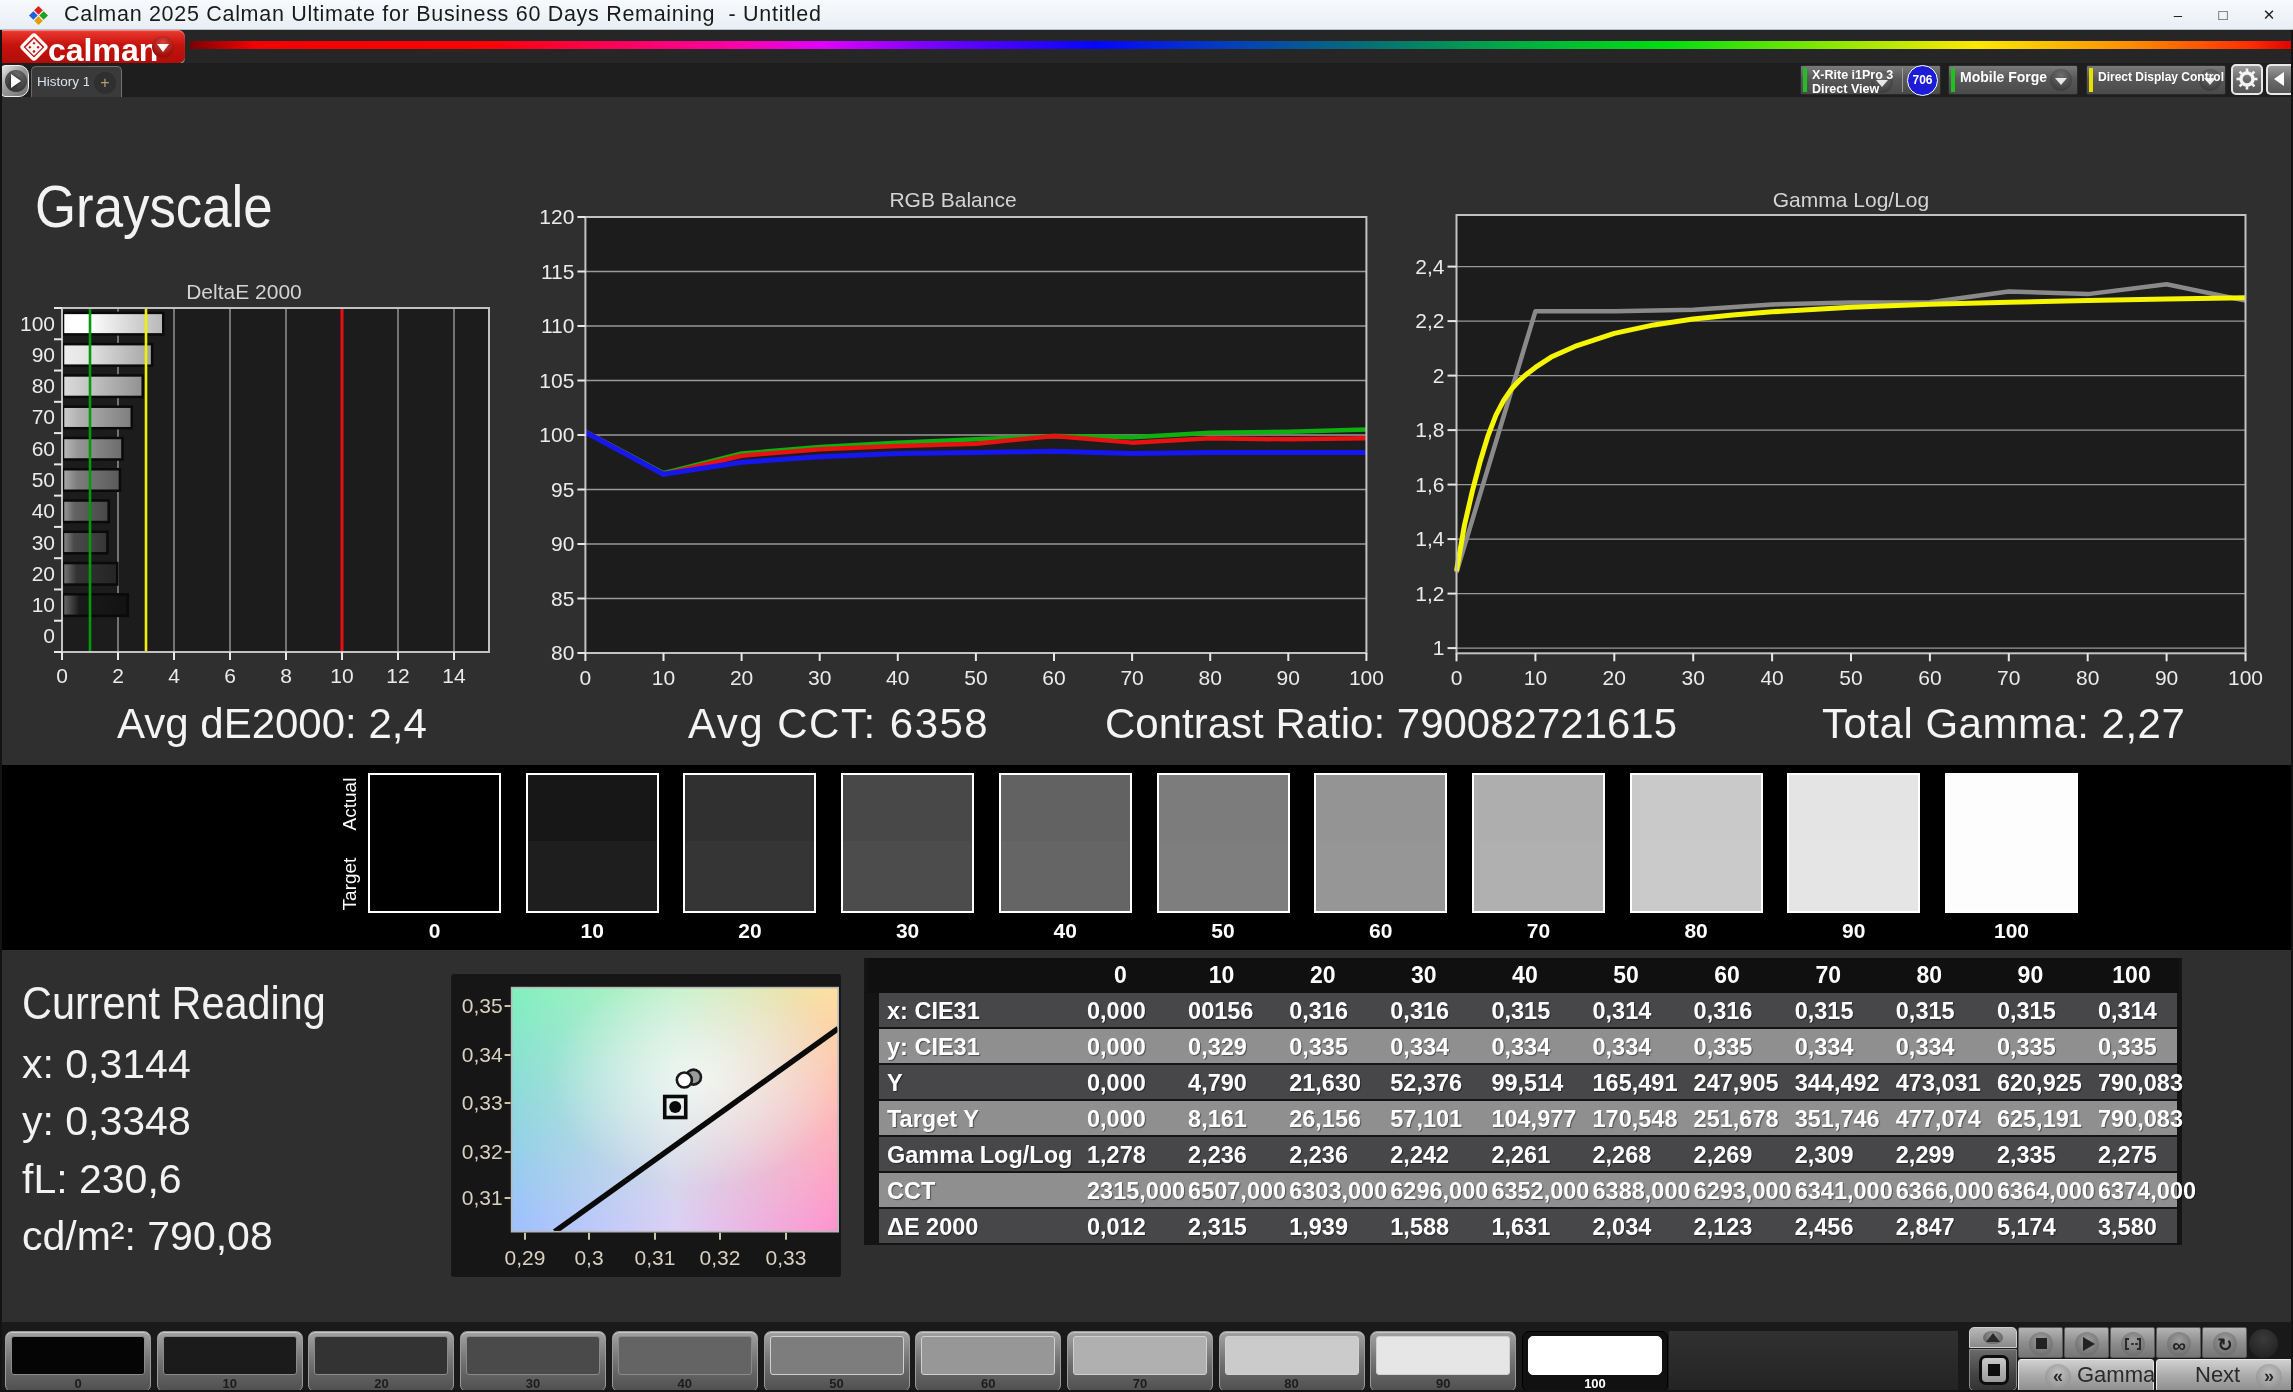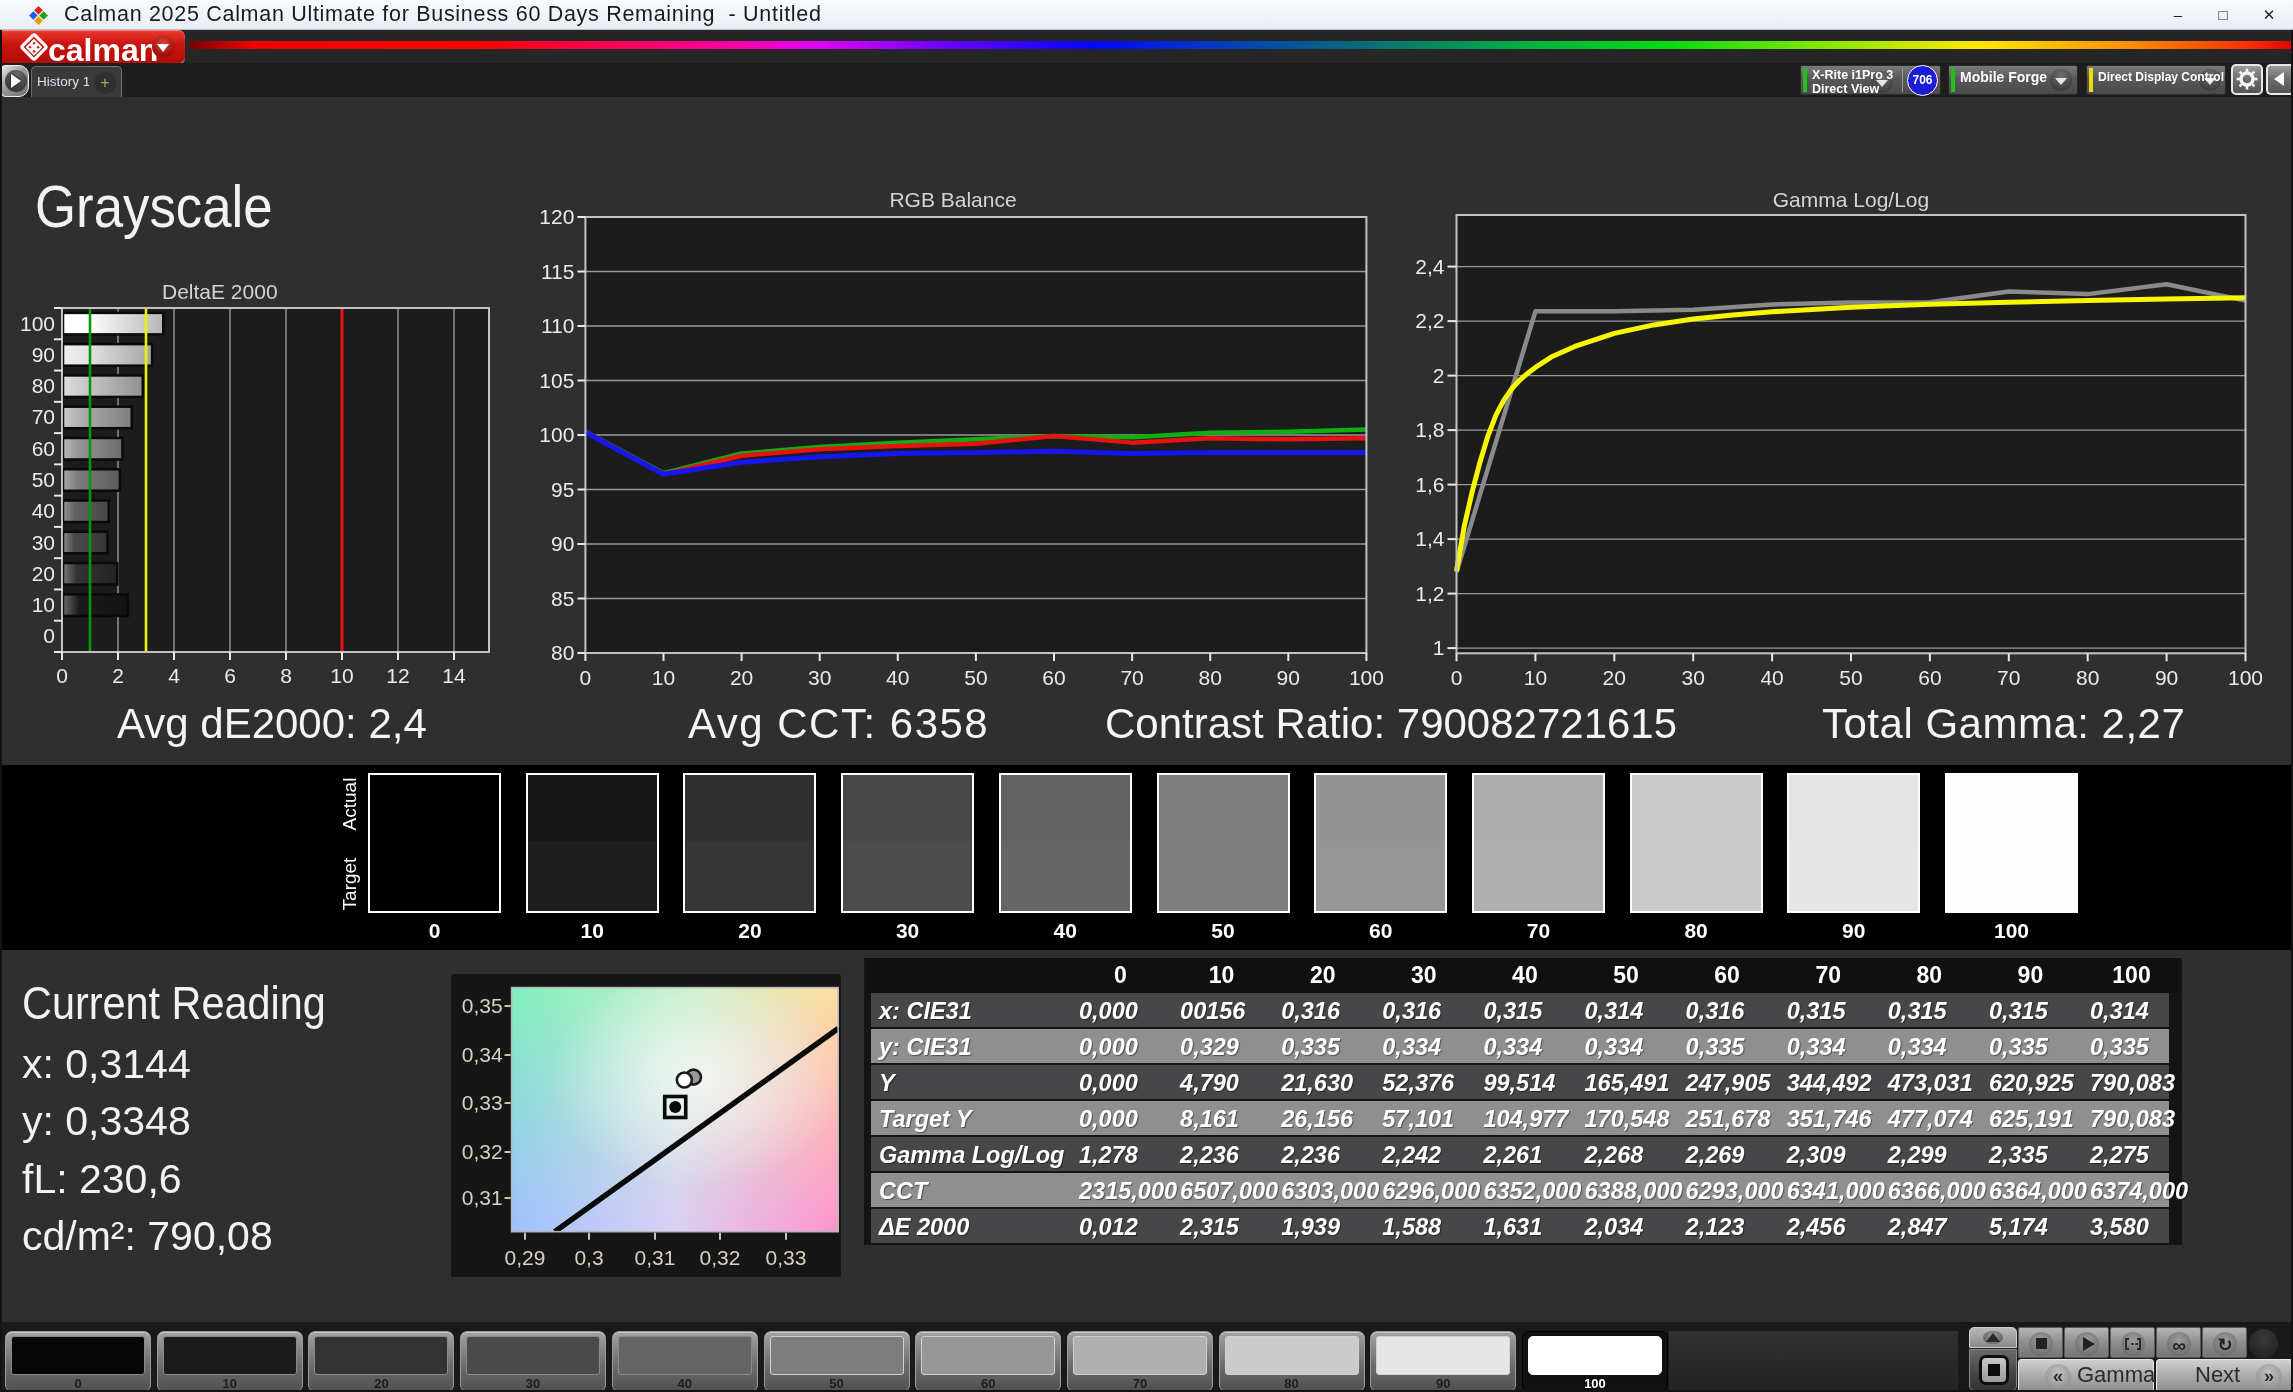--- a/index.html
+++ b/index.html
@@ -69,21 +69,21 @@
 
 
 #currhead { left:22px; top:976px; font-size:46px; color:#f2f2f2; transform:scaleX(0.9); transform-origin:0 0; }
 .currline { left:22px; font-size:41px; color:#f2f2f2; }
 
 
 #ciepanel { left:451px; top:974px; width:390px; height:303px; background:#161616; border-radius:3px; }
 
 
 #dtable { left:864px; top:958px; width:1318px; height:286px; border-left:2px solid #141414; border-right:2px solid #141414; }
-.trow { position:absolute; left:4px; width:1298px; height:34px;font-style:italic; }
+.trow { position:absolute; left:12px; width:1298px; height:34px; }
 .trow .lab { position:absolute; left:8px; top:5px; font-size:23.5px; font-weight:bold; color:#fff; }
 .trow .v { position:absolute; top:5px; font-size:23.5px; font-weight:bold; color:#fff; }
 .theadn { position:absolute; top:4px; font-size:23px; font-weight:bold; color:#fff; width:101px; text-align:center; }
 
 
 #bottombar { left:0; top:1322px; width:2293px; height:70px; background:#1a1a1a; }
 .bbtn { top:9px; width:146px; height:61px; border-radius:7px;
   background:linear-gradient(#a2a2a2,#6e6e6e 55%,#4f4f4f); border:1px solid #9a9a9a; box-shadow:inset 0 1px 0 #c8c8c8; }
 .bbtn .swc { position:absolute; left:5px; top:4px; width:134px; height:39px; border-radius:3px; }
 .bbtn .num { position:absolute; left:0; width:100%; top:44px; text-align:center; font-size:13px; font-weight:bold; color:#1c1c1c; }
@@ -163,21 +163,21 @@
             <line x1="15.9" y1="6.1" x2="18.4" y2="3.6"></line>
           </g>
         </g>
       </svg>
     </div>
   <div class="abs toolbtn" style="left:2266px;width:27px;border-radius:5px 0 0 5px;border-right:none">
       <div style="position:absolute;left:6px;top:6px;width:0;height:0;border-top:7px solid transparent;border-bottom:7px solid transparent;border-right:10px solid #fff"></div>
     </div>
 
   <div class="abs" id="grayscale-title">Grayscale</div>
-  <div class="abs charttitle" style="left:162px;top:280px;width:192px;">DeltaE 2000</div>
+  <div class="abs charttitle" style="left:148px;top:280px;width:192px;text-align:center">DeltaE 2000</div>
   <div class="abs charttitle" style="left:853px;top:188px;width:200px;text-align:center">RGB Balance</div>
   <div class="abs charttitle" style="left:1751px;top:188px;width:200px;text-align:center">Gamma Log/Log</div>
 
   <div class="abs statline" style="left:117px;top:700px">Avg dE2000: 2,4</div>
   <div class="abs statline" style="left:688px;top:700px;letter-spacing:1.5px">Avg CCT: 6358</div>
   <div class="abs statline" style="left:1105px;top:700px">Contrast Ratio: 790082721615</div>
   <div class="abs statline" style="left:1822px;top:700px;letter-spacing:0.5px">Total Gamma: 2,27</div>
 
   <svg class="abs" style="left:20px;top:275px" width="490" height="420" viewBox="0 0 490 420">
 <rect x="42" y="33" width="427" height="344" fill="#1c1c1c"></rect>

